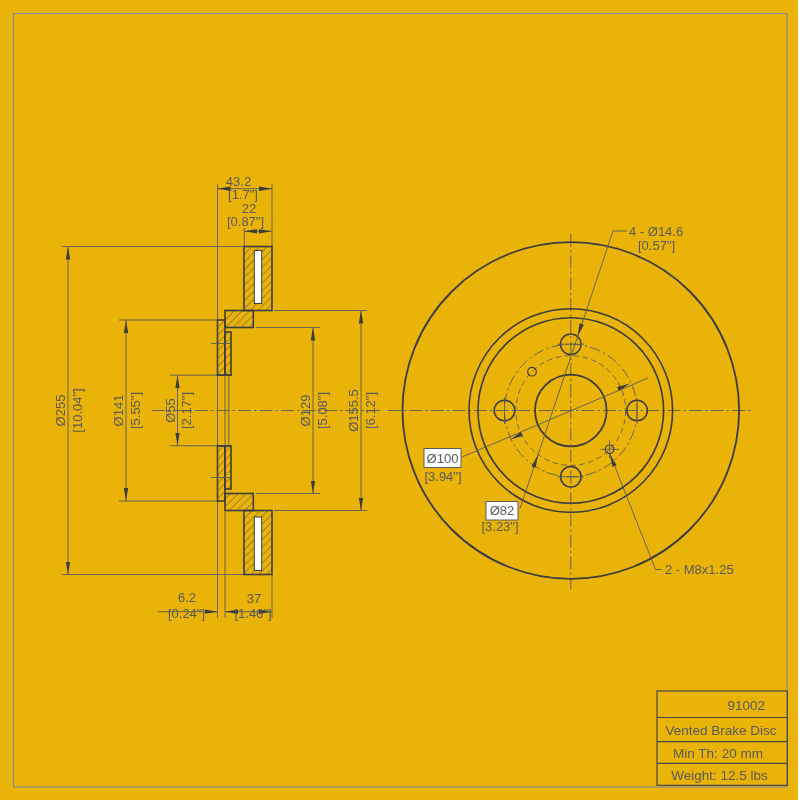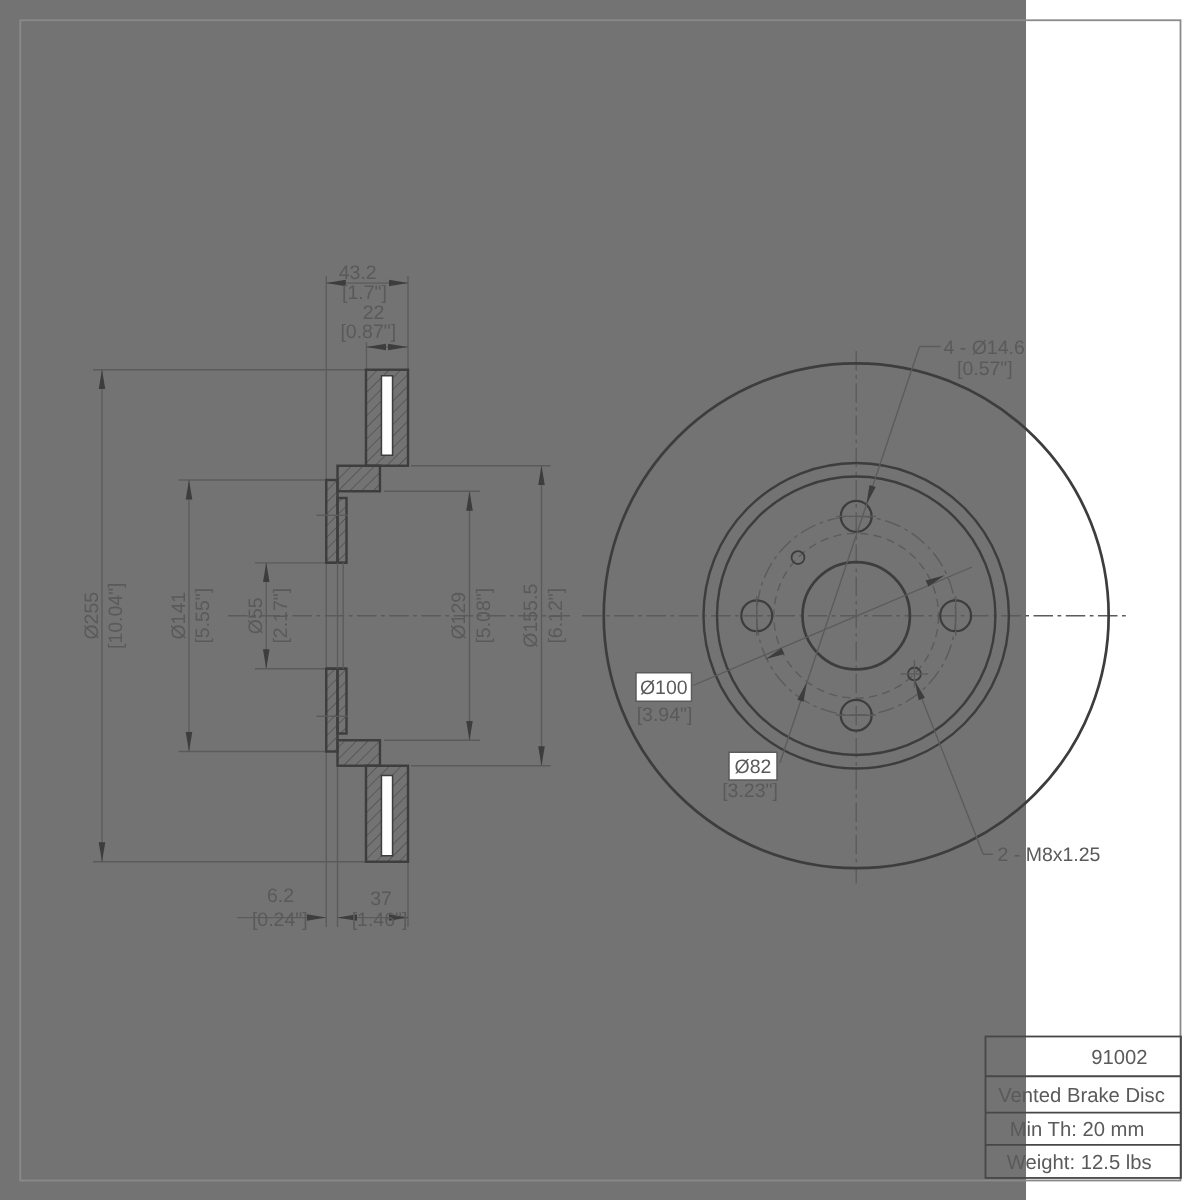--- a/index.html
+++ b/index.html
@@ -1,16 +1,16 @@
 <!DOCTYPE html>
 <html><head>
 <meta charset="utf-8">
 <style>
   html,body{margin:0;padding:0;background:#ffffff;}
-  .page{width:684px;height:800px;position:relative;background:#737373;}
+  .page{width:798px;height:800px;position:relative;background:#eab308;}
   svg{display:block;}
   text{font-family:"Liberation Sans","DejaVu Sans",sans-serif;fill:#5a5a5a;}
   .dimtxt{font-size:13px;}
   .ttltxt{font-size:13.5px;fill:#4d4d4d;}
 </style>
 </head>
 <body>
 
 <div class="page">
 <svg width="800" height="800" viewBox="0 0 800 800">

